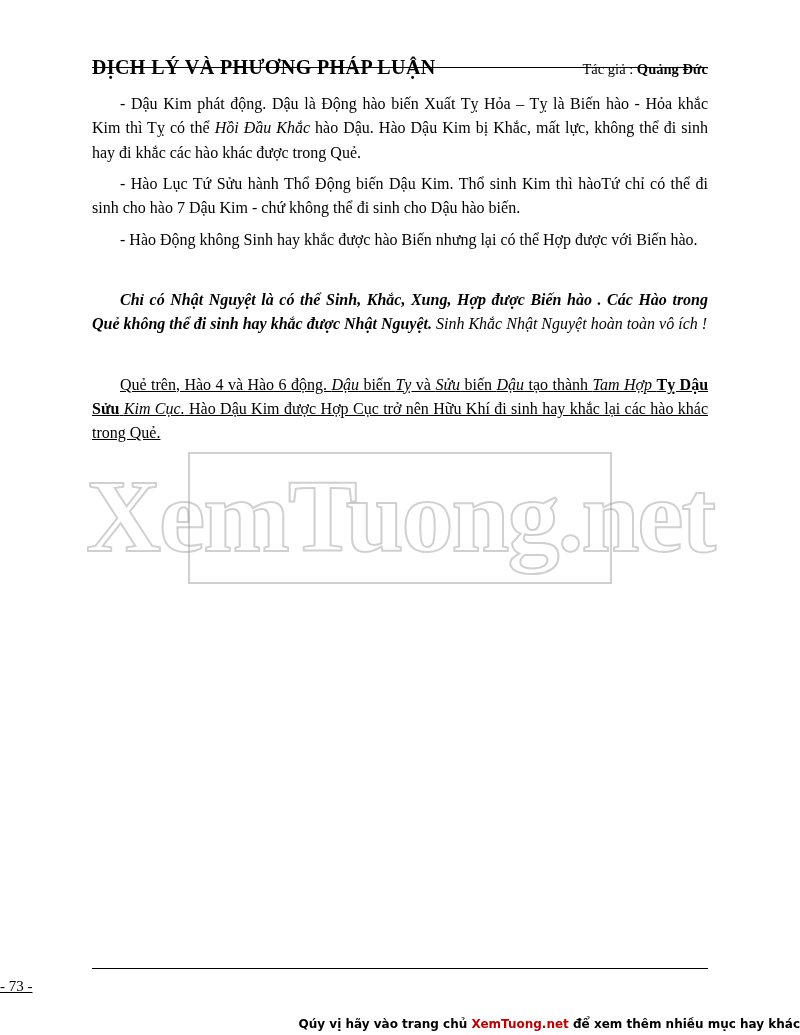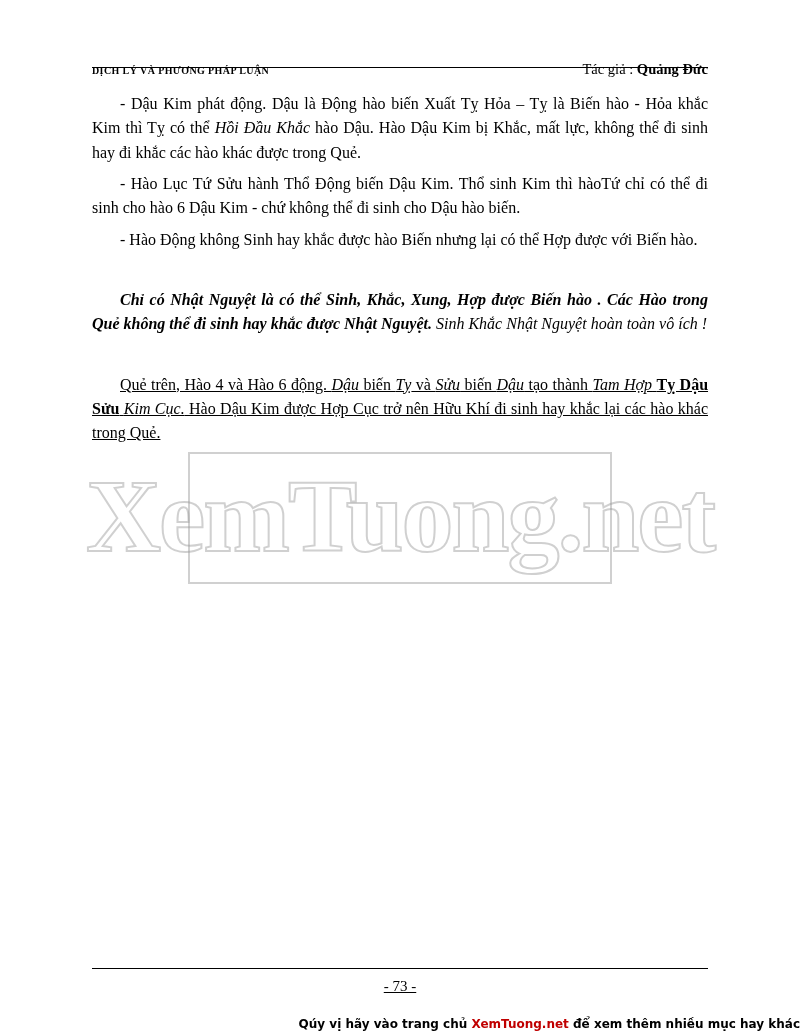--- a/index.html
+++ b/index.html
@@ -30,21 +30,21 @@
     left: 92px;
     width: 616px;
     display: flex;
     align-items: baseline;
     justify-content: space-between;
     font-size: 14.5px;
   }
   .header-left {
     font-weight: bold;
     letter-spacing: 0.4px;
-    font-size: 10px;
+    font-size: 20px;
   }
   .header-right {
     font-size: 14.5px;
     margin-top: 17px;
   }
   .header-right .author-name {
     font-weight: bold;
   }
   .header-rule {
     position: absolute;
@@ -116,21 +116,20 @@
     bottom: 66px;
     left: 92px;
     width: 616px;
     border-top: 1.2px solid #000;
   }
   .page-number {
     position: absolute;
     bottom: 40px;
     left: 0;
     width: 800px;
-    text-align: center;
     font-size: 15px;
     text-decoration: underline;
   }
   .footer-banner {
     position: absolute;
     bottom: 4px;
     left: 0;
     width: 800px;
     text-align: right;
     font-family: "DejaVu Sans", sans-serif;
@@ -157,21 +156,21 @@
   </div>
   <div class="header-rule"></div>
 
   <div class="content">
 
     <p class="para">
       <span>- Dậu Kim phát động. Dậu là Động hào biến Xuất Tỵ Hỏa – Tỵ là Biến hào - Hỏa khắc Kim thì Tỵ có thể </span><span class="i">Hồi Đầu Khắc</span><span> hào Dậu. Hào Dậu Kim bị Khắc, mất lực, không thể đi sinh hay đi khắc các hào khác được trong Quẻ.</span>
     </p>
 
     <p class="para">
-      <span>- Hào Lục Tứ Sửu hành Thổ Động biến Dậu Kim. Thổ sinh Kim thì hàoTứ chỉ có thể đi sinh cho hào 6 Dậu Kim - chứ không thể đi sinh cho Dậu hào biến.</span>
+      <span>- Hào Lục Tứ Sửu hành Thổ Động biến Dậu Kim. Thổ sinh Kim thì hàoTứ chỉ có thể đi sinh cho hào 7 Dậu Kim - chứ không thể đi sinh cho Dậu hào biến.</span>
     </p>
 
     <p class="para">
       <span>- Hào Động không Sinh hay khắc được hào Biến nhưng lại có thể Hợp được với Biến hào.</span>
     </p>
 
 
     <p class="para block-emph">
       <span class="bi">Chỉ có Nhật Nguyệt là có thể Sinh, Khắc, Xung, Hợp được Biến hào . Các Hào trong Quẻ không thể đi sinh hay khắc được Nhật Nguyệt.</span><span class="i"> Sinh Khắc Nhật Nguyệt hoàn toàn vô ích !</span>
     </p>

